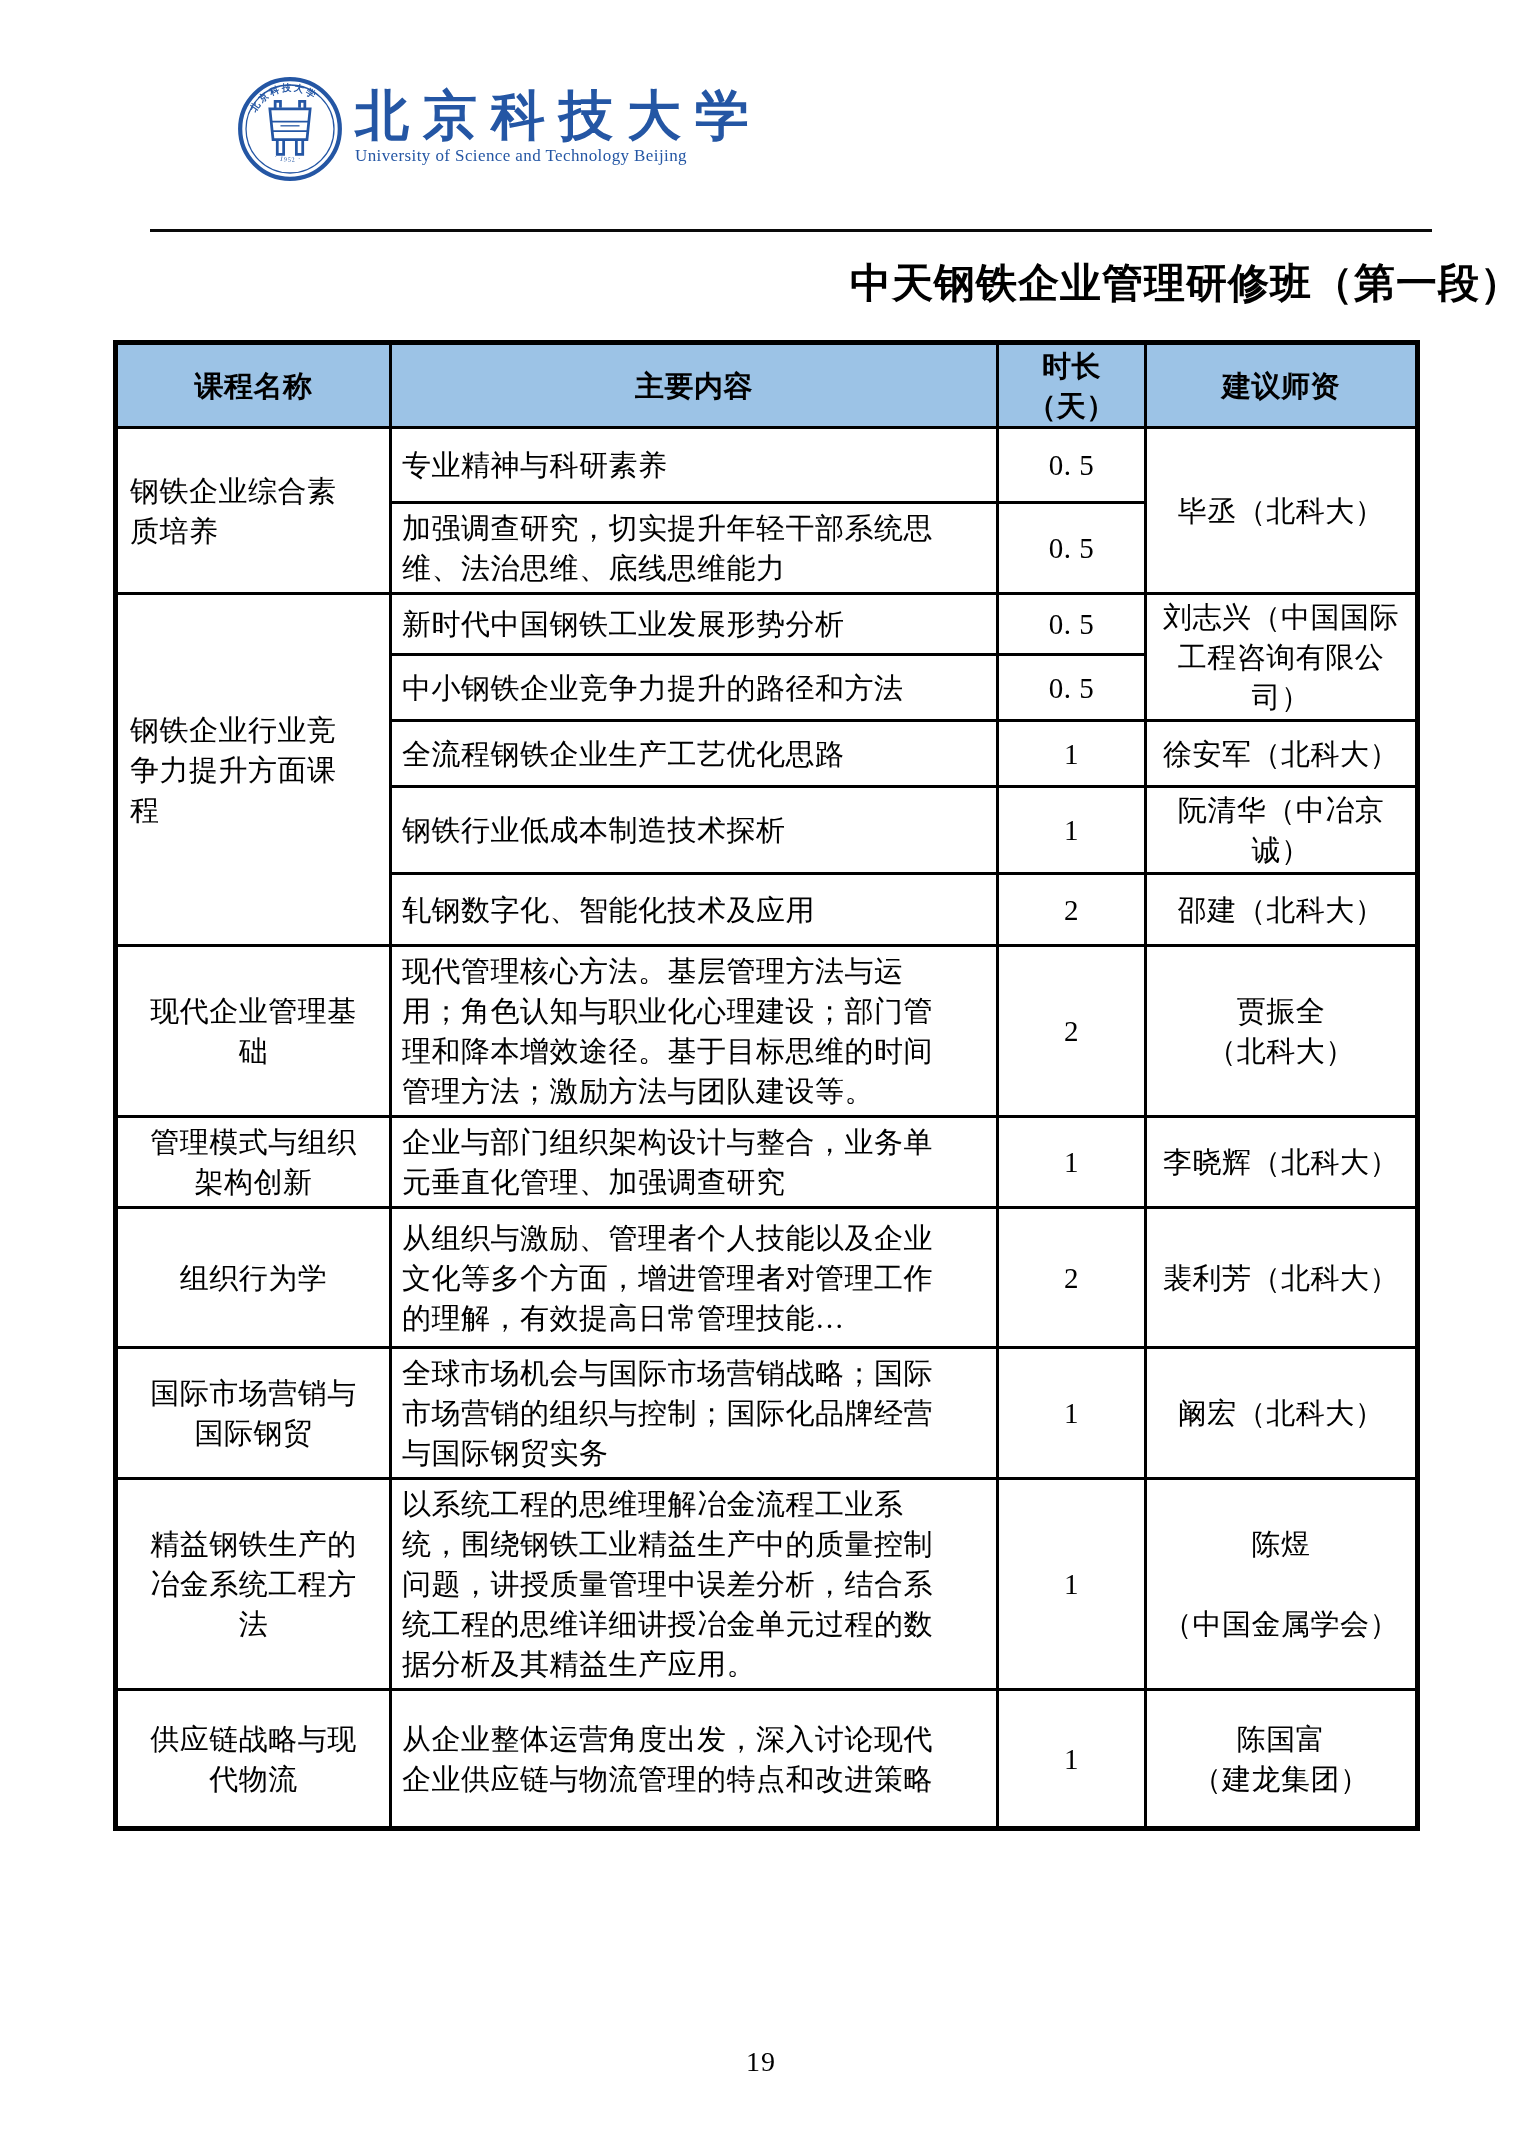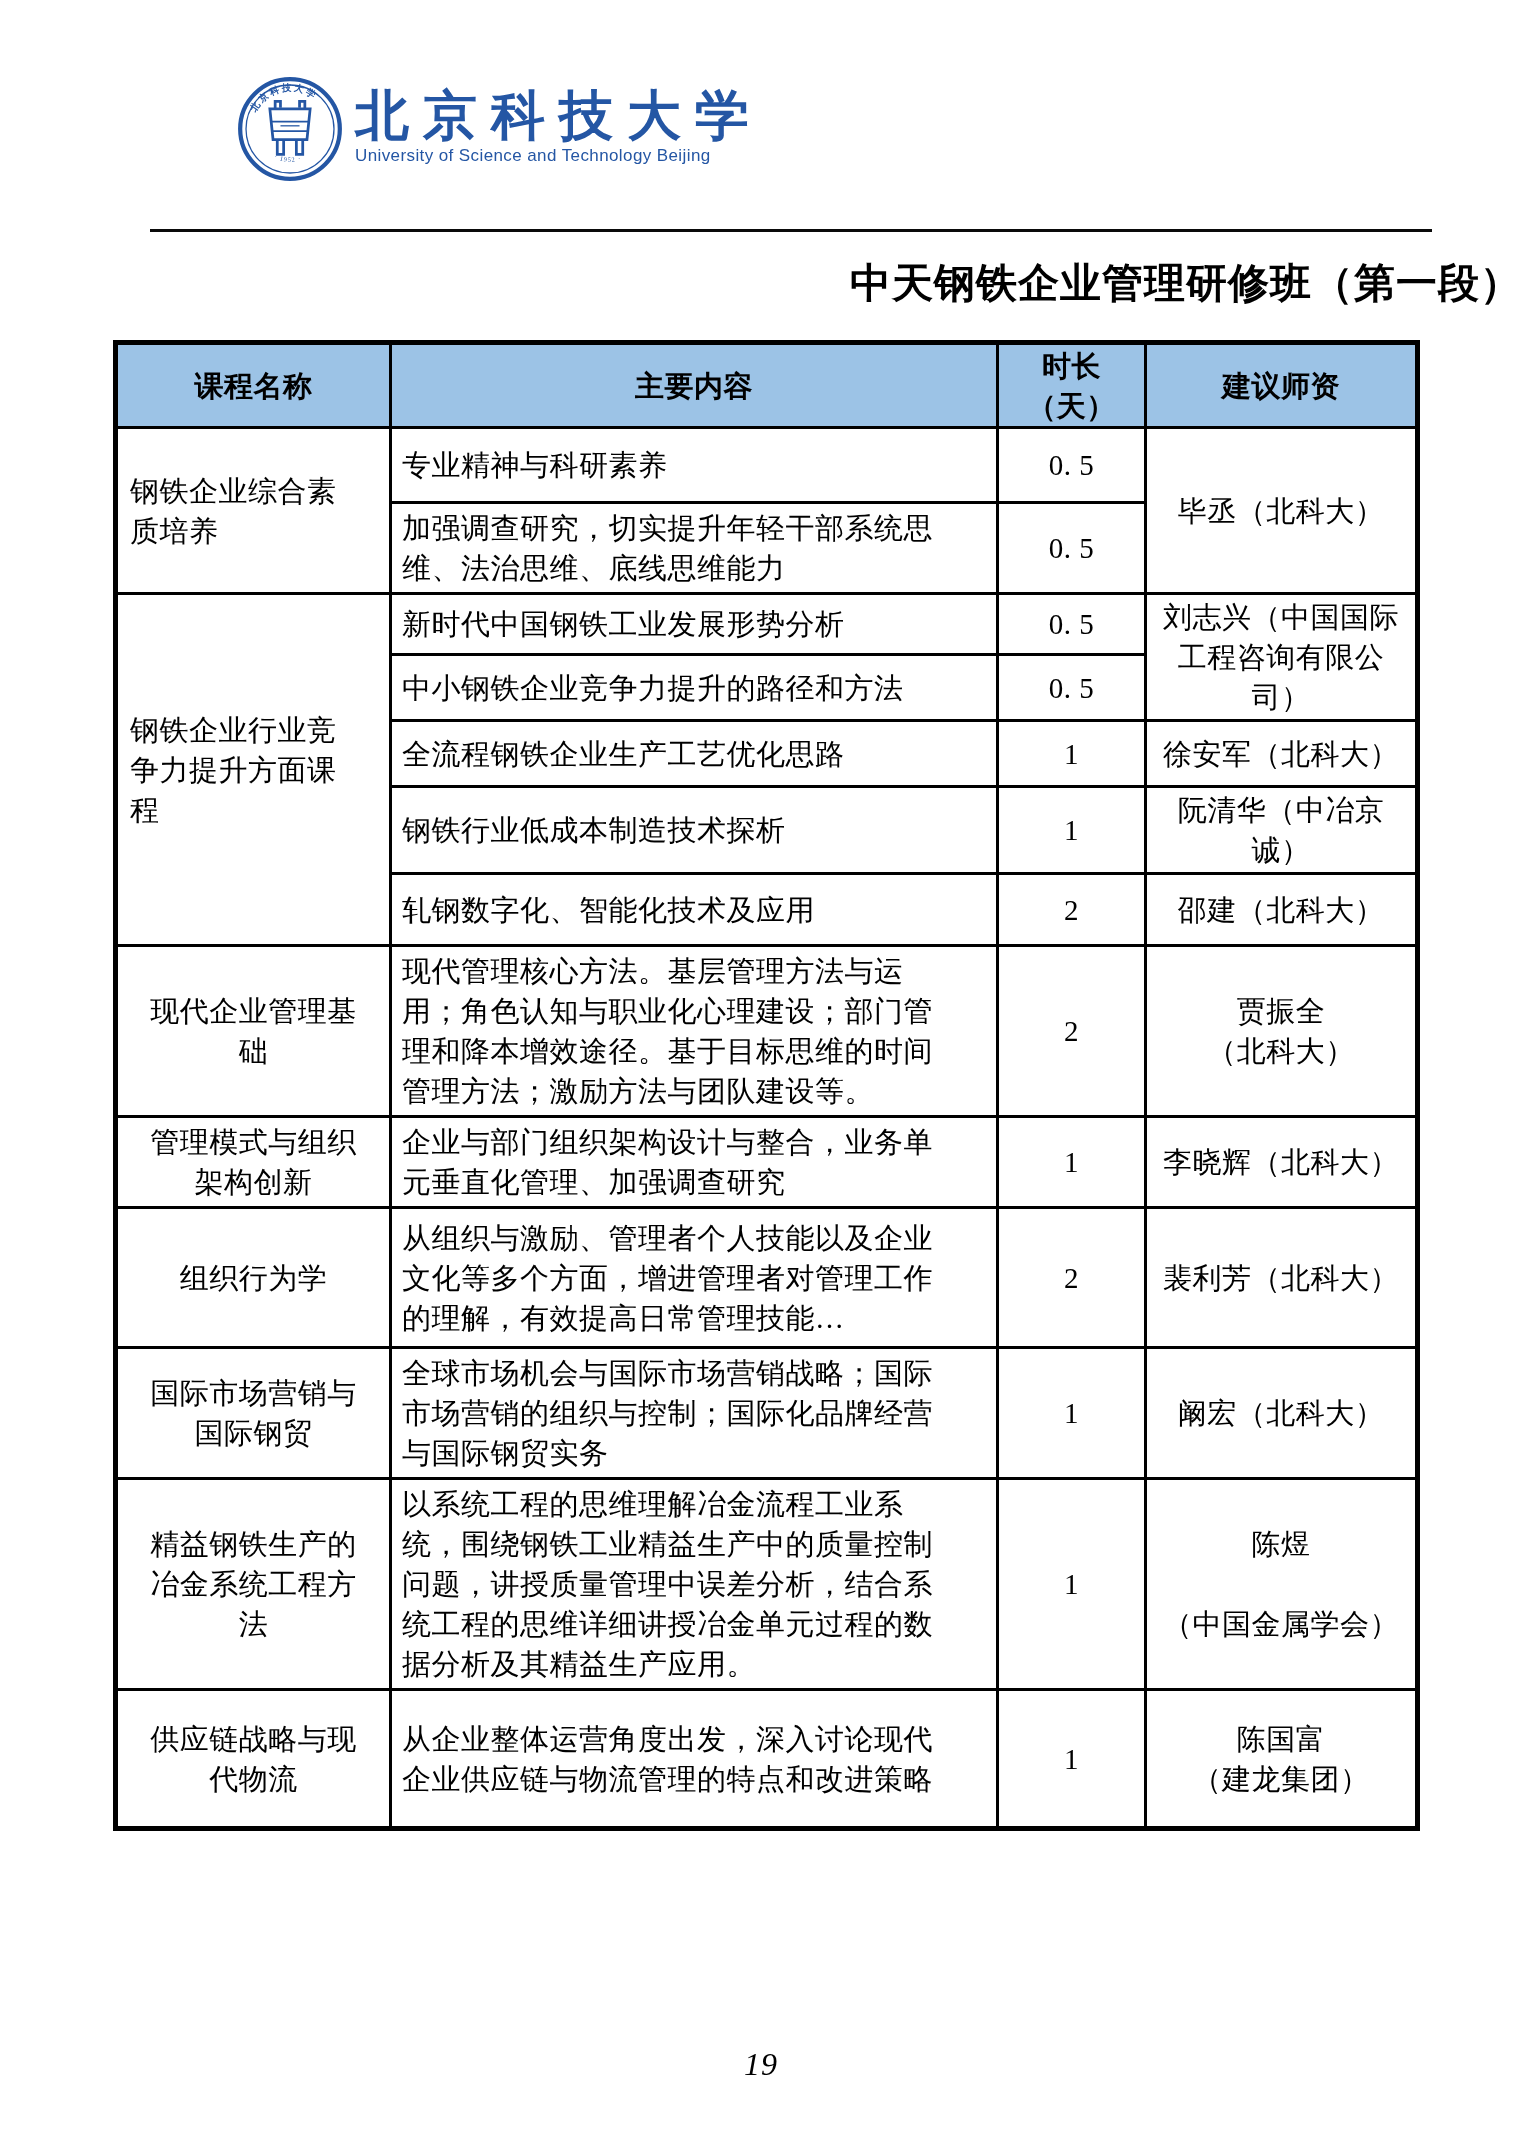--- a/index.html
+++ b/index.html
@@ -33,21 +33,21 @@
     letter-spacing: 14px;
     line-height: 56px;
     white-space: nowrap;
   }
   .logo-en {
     font-size: 17px;
     color: #2456A4;
     letter-spacing: 0.4px;
     margin-top: 2px;
     white-space: nowrap;
-    font-family: Liberation Sans, sans-serif;
+    font-family: Liberation Serif, serif;
   }
   .rule {
     position: absolute;
     top: 229px;
     left: 150px;
     width: 1282px;
     height: 3px;
     background: #0a0a0a;
   }
 
@@ -97,23 +97,22 @@
   td.cell-course.left { text-align: left; }
   td.cell-duration, td.cell-teacher { padding: 2px 6px; }
 
   
   .page-number {
     position: absolute;
     top: 2046px;
     left: 0;
     width: 1522px;
     text-align: center;
-    font-size: 32px;
+    font-size: 28px;
     letter-spacing: 1px;
-    font-style: italic;
   }
 </style>
 </head>
 <body>
 
 <div class="page">
 
   <div class="masthead-logo">
     <svg class="seal" viewBox="0 0 100 100">
       <circle cx="50" cy="50" r="47" fill="#ffffff" stroke="#2456A4" stroke-width="4"></circle>

